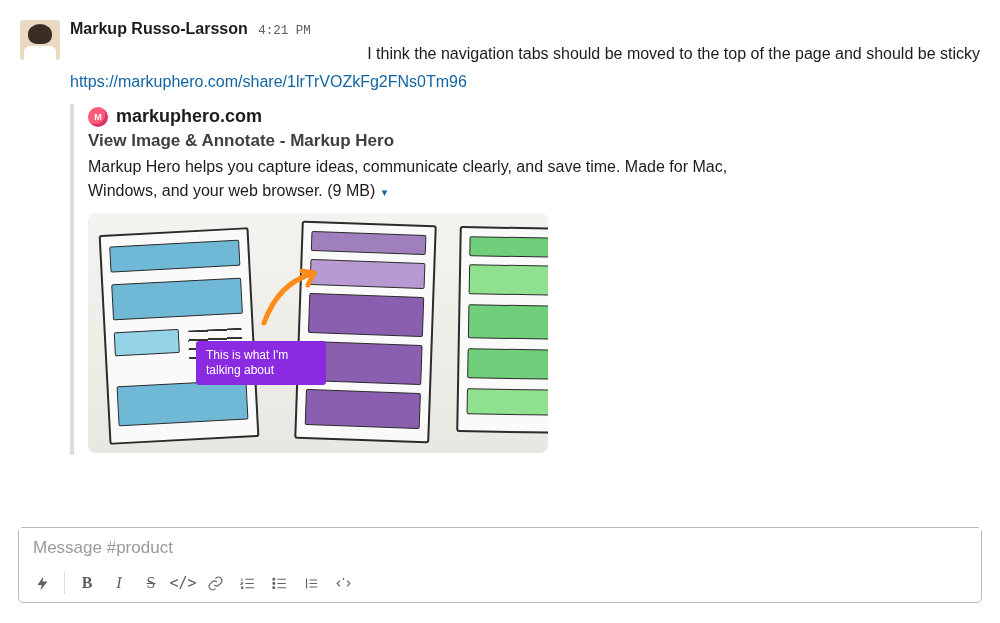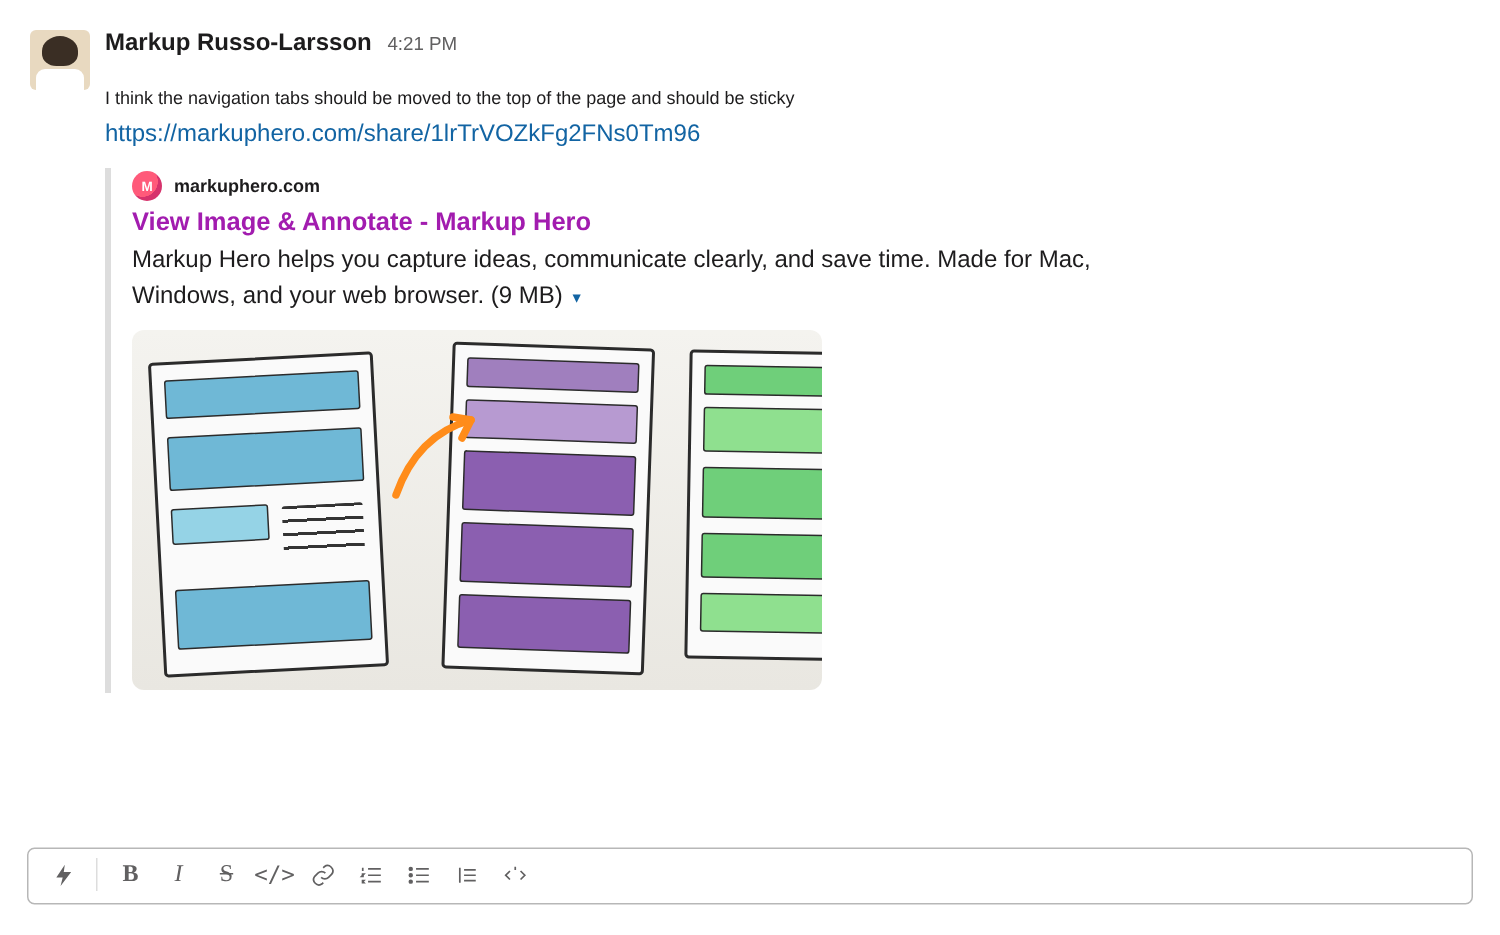--- a/index.html
+++ b/index.html
@@ -30,38 +30,38 @@
     background:#3a2e24; border-radius:50% 50% 40% 40%;
   }
   .avatar::after {
     content:"";
     position:absolute; bottom:0; left:4px; right:4px; height:14px;
     background:#fff; border-radius:6px 6px 0 0;
   }
   .msg-body { flex:1; }
   .head-line { margin-bottom:2px; }
   .author { font-weight:800; font-size:16px; }
-  .ts { font-size:12.5px; color:#616061; margin-left:6px; }
-  .msg-text { font-size:12px; line-height:1.5; margin:18px 0 4px 0; }
+  .ts { font-size:12.5px; color:#616061; margin-left:6px;font-family:Liberation Mono, monospace; }
+  .msg-text { font-size:16px; line-height:1.5; margin:4px 0 4px 0;text-align:right; }
   .url { color:#1264a3; font-size:16px; line-height:1.5; }
   .attach {
     margin-top:10px;
     border-left: 4px solid #dddddd;
     padding: 2px 0 2px 14px;
     max-width: 720px;
   }
   .att-site-row { display:flex; align-items:center; gap:8px; margin-bottom:4px; }
   .site-ico {
     width:20px; height:20px; border-radius:50%;
     background: radial-gradient(circle at 35% 35%, #ff5a7a 0 55%, #d6336c 56% 100%);
     display:flex; align-items:center; justify-content:center;
     color:#fff; font-size:9px; font-weight:700;
   }
-  .site-name { font-weight:800; font-size:12px; }
-  .att-title { color:#a21caf; font-weight:700; font-size:17px; margin-bottom:4px; cursor:pointer; }
+  .site-name { font-weight:800; font-size:18px; }
+  .att-title { color:#404040; font-weight:700; font-size:17px; margin-bottom:4px; cursor:pointer; }
   .att-desc { font-size:16px; line-height:1.5; }
   .caret { color:#1264a3; font-size:11px; margin-left:2px; cursor:pointer; }
   .preview {
     margin-top:10px;
     width: 460px; height: 240px;
     border-radius: 8px;
     background: linear-gradient(#f4f3ef,#e9e7e1);
     position: relative;
     overflow: hidden;
     cursor: pointer;
@@ -176,26 +176,28 @@
           <div class="bar b1"></div>
             <div class="bar b2"></div>
             <div class="bar b3"></div>
             <div class="bar b4"></div>
             <div class="bar b5"></div>
         </div>
         <svg class="annot-arrow" viewBox="0 0 70 70">
           <path d="M6 60 Q 20 20 56 10" stroke="#ff8c1a" stroke-width="5" fill="none" stroke-linecap="round"></path>
           <path d="M56 10 L44 8 M56 10 L50 22" stroke="#ff8c1a" stroke-width="5" fill="none" stroke-linecap="round"></path>
         </svg>
+        <div class="annot-box">This is what I'm talking about</div>
       </div>
     </div>
   </div>
 </div>
 
 <div class="composer">
+  <input class="compose-input" placeholder="Message #product" style="">
   <div class="toolbar">
     <div class="t-left">
       <div class="tbtn">
         <svg viewBox="0 0 24 24">
             <path d="M13 2 L5 14 H11 L9 22 L19 9 H12 Z" fill="#616061" stroke="none"></path>
           </svg>
       </div>
       <div class="divider"></div>
       <div class="tbtn bold">B</div>
       <div class="tbtn italic">I</div>

